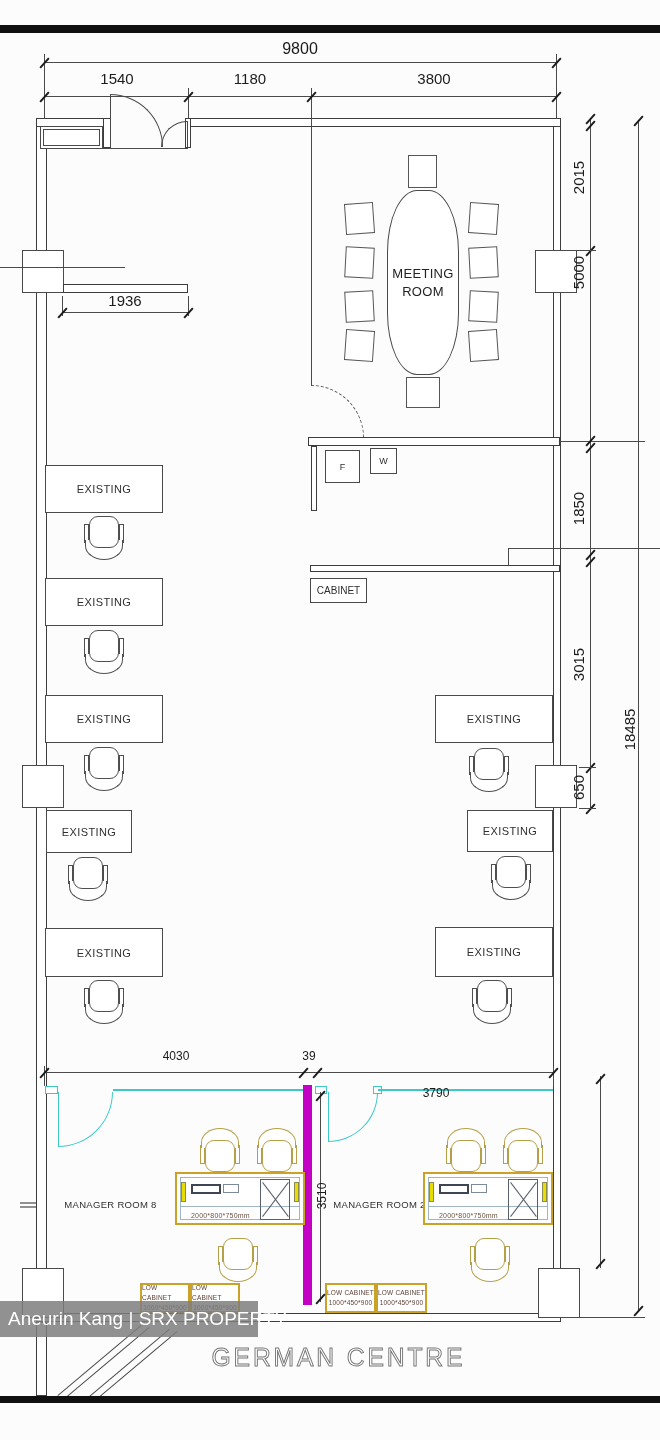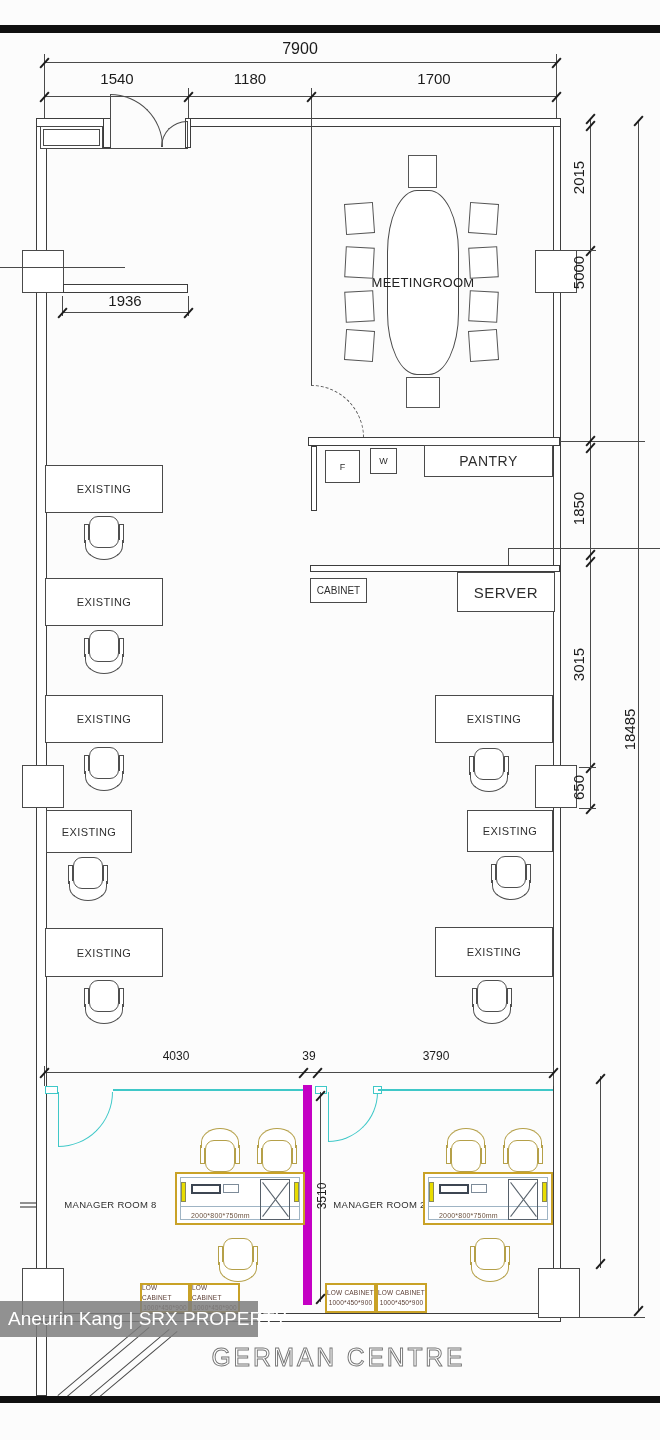--- a/index.html
+++ b/index.html
@@ -23,21 +23,21 @@
   .chair::before{content:"";position:absolute;left:5px;right:5px;top:0;height:30px;background:#fff;
                  border:1px solid currentColor;border-radius:9px;z-index:1;}
   .chair::after{content:"";position:absolute;left:1px;right:1px;bottom:0;height:19px;background:#fff;
                 border:1px solid currentColor;border-top:0;border-radius:0 0 20px 20px / 0 0 15px 15px;}
   .ca{position:absolute;top:8px;width:3px;height:17px;background:#fff;border:1px solid currentColor;}
   .ca.l{left:0;} .ca.r{right:0;}
   .chair.gold{color:var(--chair,#b5a049);}
   .chair.r180{transform:rotate(180deg);}
   .mch{position:absolute;width:29px;height:31px;border:1px solid #565656;background:#fff;box-sizing:border-box;}
   .mtable{position:absolute;left:387px;top:190px;width:70px;height:183px;border:1px solid #4a4a4a;
-          background:#fff;border-radius:30px / 62px;display:flex;flex-direction:row;align-items:center;
+          background:#fff;border-radius:30px / 62px;display:flex;flex-direction:column;align-items:center;
           justify-content:center;font-size:13px;color:#222;line-height:1.35;letter-spacing:.3px;}
   .mdesk{position:absolute;width:130px;height:53px;background:#fff;border:2px solid var(--furniture,#c9a227);box-sizing:border-box;}
   .mdesk .inner{position:absolute;left:3px;right:3px;top:3px;bottom:3px;border:1px solid #9fb4c4;}
   .mdesk .mid{position:absolute;left:3px;right:3px;top:32px;border-top:1px solid #9fb4c4;}
   .mdesk .tab{position:absolute;width:5px;height:20px;background:#e8dc00;border:1px solid #8a8a55;box-sizing:border-box;top:8px;}
   .mdesk .kb{position:absolute;left:14px;top:10px;width:30px;height:10px;border:2px solid #3d4652;box-sizing:border-box;}
   .mdesk .tray{position:absolute;left:46px;top:10px;width:16px;height:9px;border:1px solid #7d8b99;box-sizing:border-box;}
   .mdesk .xbox{position:absolute;right:13px;top:5px;width:30px;height:41px;border:1px solid #56606a;box-sizing:border-box;}
   .mdesk .xbox i{position:absolute;left:-7px;top:19px;width:43px;border-top:1px solid #56606a;}
   .mdesk .xbox i.d1{transform:rotate(53deg);} .mdesk .xbox i.d2{transform:rotate(-53deg);}
@@ -90,32 +90,26 @@
 
   <div class="wall" style="left:308px;top:437px;width:252px;height:9px;"></div>
   <div class="hline" style="left:560px;top:441px;width:85px;"></div>
   <div class="wall" style="left:311px;top:446px;width:6px;height:65px;"></div>
   <div class="box" style="left:325px;top:450px;width:35px;height:33px;font-size:9px;">
       <span>F</span>
     </div>
   <div class="box" style="left:370px;top:448px;width:27px;height:26px;font-size:9px;">
       <span>W</span>
     </div>
-  <div class="box" style="left:424px;top:445px;width:129px;height:32px;font-size:14px;letter-spacing:.5px;">
-      <span>PANTRY</span>
-    </div>
 
   <div class="hline" style="left:508px;top:548px;width:152px;"></div>
   <div class="vline" style="left:508px;top:548px;height:18px;"></div>
   <div class="wall" style="left:310px;top:565px;width:250px;height:7px;"></div>
   <div class="box" style="left:310px;top:578px;width:57px;height:25px;font-size:10px;">
       <span>CABINET</span>
-    </div>
-  <div class="box" style="left:457px;top:572px;width:98px;height:40px;font-size:15px;letter-spacing:.5px;">
-      <span>SERVER</span>
     </div>
 
   <div class="mtable">
     <span>MEETING</span>
     <span>ROOM</span>
   </div>
   <div class="mch" style="left:408px;top:155px;height:33px;"></div>
   <div class="mch" style="left:345px;top:203px;transform:rotate(-4deg);"></div>
   <div class="mch" style="left:345px;top:247px;transform:rotate(3deg);"></div>
   <div class="mch" style="left:345px;top:291px;transform:rotate(-3deg);"></div>
@@ -266,29 +260,29 @@
       <span>1000*450*900</span>
     </div>
 
   <div class="vline" style="left:44px;top:54px;height:64px;"></div>
   <div class="vline" style="left:556px;top:54px;height:64px;"></div>
   <div class="vline" style="left:188px;top:88px;height:30px;"></div>
   <div class="vline" style="left:311px;top:88px;height:38px;"></div>
   <div class="hline" style="left:44px;top:62px;width:512px;"></div>
   <i class="tk" style="left:38px;top:62px;"></i>
   <i class="tk" style="left:550px;top:62px;"></i>
-  <div class="dimtxt" style="left:270px;top:40px;width:60px;font-size:16px;">7900</div>
+  <div class="dimtxt" style="left:270px;top:40px;width:60px;font-size:16px;">9800</div>
   <div class="hline" style="left:44px;top:96px;width:512px;"></div>
   <i class="tk" style="left:38px;top:96px;"></i>
   <i class="tk" style="left:182px;top:96px;"></i>
   <i class="tk" style="left:305px;top:96px;"></i>
   <i class="tk" style="left:550px;top:96px;"></i>
   <div class="dimtxt" style="left:87px;top:70px;width:60px;">1540</div>
   <div class="dimtxt" style="left:220px;top:70px;width:60px;">1180</div>
-  <div class="dimtxt" style="left:404px;top:70px;width:60px;">1700</div>
+  <div class="dimtxt" style="left:404px;top:70px;width:60px;">3800</div>
 
   <div class="vline" style="left:62px;top:296px;height:20px;"></div>
   <div class="vline" style="left:188px;top:296px;height:20px;"></div>
   <div class="hline" style="left:62px;top:312px;width:126px;"></div>
   <i class="tk" style="left:56px;top:312px;"></i>
   <i class="tk" style="left:182px;top:312px;"></i>
   <div class="dimtxt" style="left:95px;top:292px;width:60px;">1936</div>
 
   <div class="vline" style="left:590px;top:120px;height:688px;"></div>
   <div class="vline" style="left:638px;top:120px;height:1192px;"></div>
@@ -315,21 +309,21 @@
 
   <div class="vline" style="left:44px;top:1066px;height:20px;"></div>
   <div class="vline" style="left:553px;top:1066px;height:20px;"></div>
   <div class="hline" style="left:44px;top:1072px;width:509px;"></div>
   <i class="tk" style="left:38px;top:1072px;"></i>
   <i class="tk" style="left:297px;top:1072px;"></i>
   <i class="tk" style="left:311px;top:1072px;"></i>
   <i class="tk" style="left:547px;top:1072px;"></i>
   <div class="dimtxt small" style="left:146px;top:1049px;width:60px;">4030</div>
   <div class="dimtxt small" style="left:294px;top:1049px;width:30px;">39</div>
-  <div class="dimtxt small" style="left:406px;top:1049px;width:60px;">3790</div>
+  <div class="dimtxt small" style="left:406px;top:1086px;width:60px;">3790</div>
   <div class="vline" style="left:320px;top:1092px;height:210px;"></div>
   <i class="tk" style="left:314px;top:1095px;"></i>
   <i class="tk" style="left:314px;top:1298px;"></i>
   <div class="dimtxt small rot" style="left:292px;top:1189px;width:60px;">3510</div>
   <div class="vline" style="left:600px;top:1076px;height:192px;"></div>
   <i class="tk" style="left:594px;top:1078px;"></i>
   <i class="tk" style="left:594px;top:1263px;"></i>
   <div class="hline" style="left:560px;top:1317px;width:85px;"></div>
 
   <div class="grayln" style="left:20px;top:1202px;width:16px;"></div>

